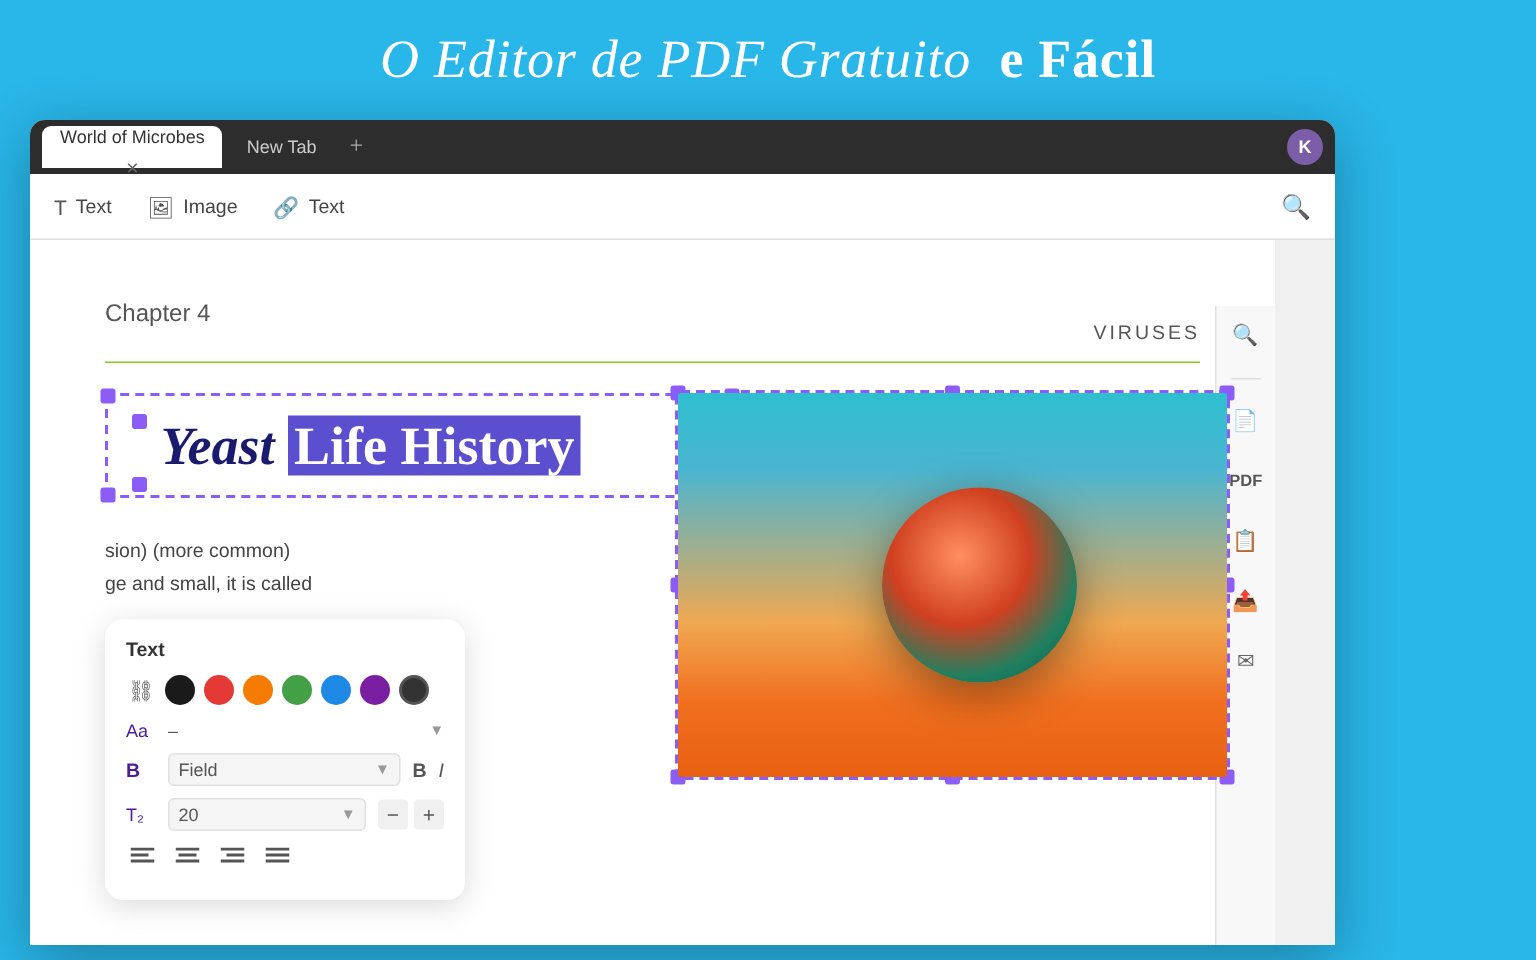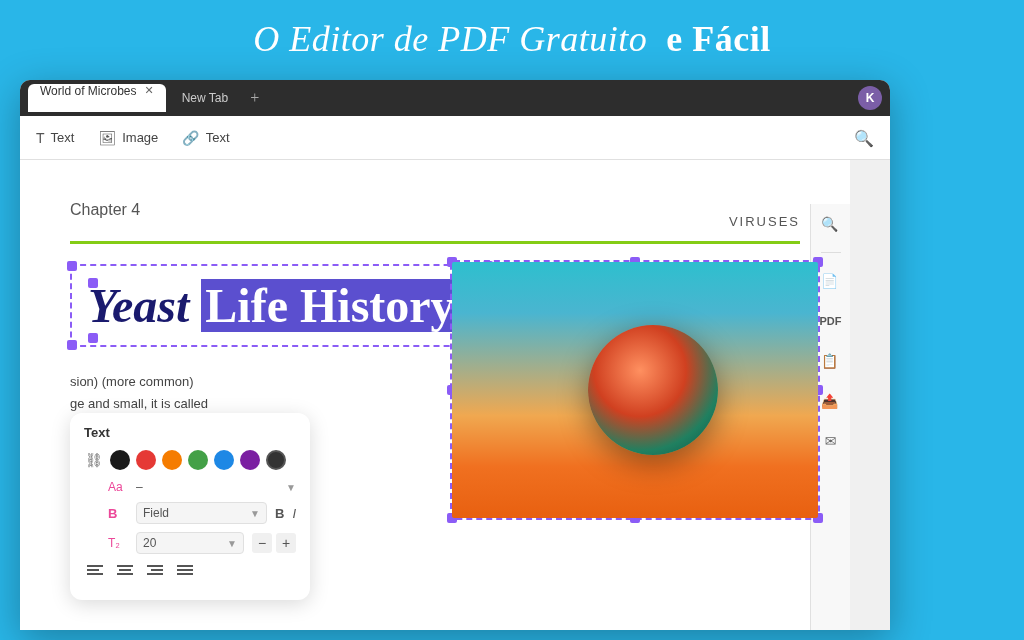--- a/index.html
+++ b/index.html
@@ -48,30 +48,31 @@
     .tab-bar {
       display: flex;
       align-items: center;
       background: #2d2d2d;
       height: 36px;
       padding: 0 8px;
       gap: 4px;
     }
     .tab {
       display: flex;
-      align-items: flex-start;
+      align-items: center;
       background: #f0f0f0;
       border-radius: 6px 6px 0 0;
       padding: 0 12px;
       height: 28px;
       font-size: 12px;
       color: #333;
       font-family: sans-serif;
       gap: 8px;
       white-space: nowrap;
+      flex-direction: column;
     }
     .tab.active {
       background: #ffffff;
     }
     .tab-close {
       font-size: 11px;
       color: #666;
       cursor: pointer;
     }
     .tab-new {
@@ -186,21 +187,21 @@
     .pdf-page {
       padding: 30px 50px;
       position: relative;
     }
 
     .page-header {
       display: flex;
       justify-content: space-between;
       align-items: center;
       margin-bottom: 20px;
-      border-bottom: 3px solid #84cc16;
+      border-bottom: 1px solid #84cc16;
       padding-bottom: 12px;
     }
     .chapter-label {
       font-family: sans-serif;
       font-size: 16px;
       color: #555;
     }
     .viruses-label {
       font-family: sans-serif;
       font-size: 13px;
@@ -228,24 +229,25 @@
       background: #8b5cf6;
       border-radius: 2px;
     }
     .corner-tl { position: absolute; top: -5px; left: -5px; width: 10px; height: 10px; background: #8b5cf6; border-radius: 2px; }
     .corner-tr { position: absolute; top: -5px; right: -5px; width: 10px; height: 10px; background: #8b5cf6; border-radius: 2px; }
     .corner-bl { position: absolute; bottom: -5px; left: -5px; width: 10px; height: 10px; background: #8b5cf6; border-radius: 2px; }
     .corner-br { position: absolute; bottom: -5px; right: -5px; width: 10px; height: 10px; background: #8b5cf6; border-radius: 2px; }
 
     .title-text {
       font-family: 'Georgia', serif;
-      font-size: 48px;
+      font-size: 36px;
       font-style: italic;
       font-weight: bold;
       color: #1a1a6e;
+      margin-left: 19px;
     }
     .title-highlight {
       background: #5b4fcf;
       color: white;
       padding: 0 4px;
       font-style: normal;
     }
 
     
     .body-text {
@@ -300,23 +302,22 @@
     .panel-row {
       display: flex;
       align-items: center;
       gap: 8px;
       margin-bottom: 8px;
       font-size: 12px;
       color: #555;
     }
     .panel-label {
       font-size: 12px;
-      color: #ec4899;
+      color: #4c1d95;
       width: 20px;
-      margin-left: 24px;
     }
     .panel-select {
       flex: 1;
       background: #f5f5f5;
       border: 1px solid #e0e0e0;
       border-radius: 4px;
       padding: 3px 6px;
       font-size: 12px;
       display: flex;
       align-items: center;

